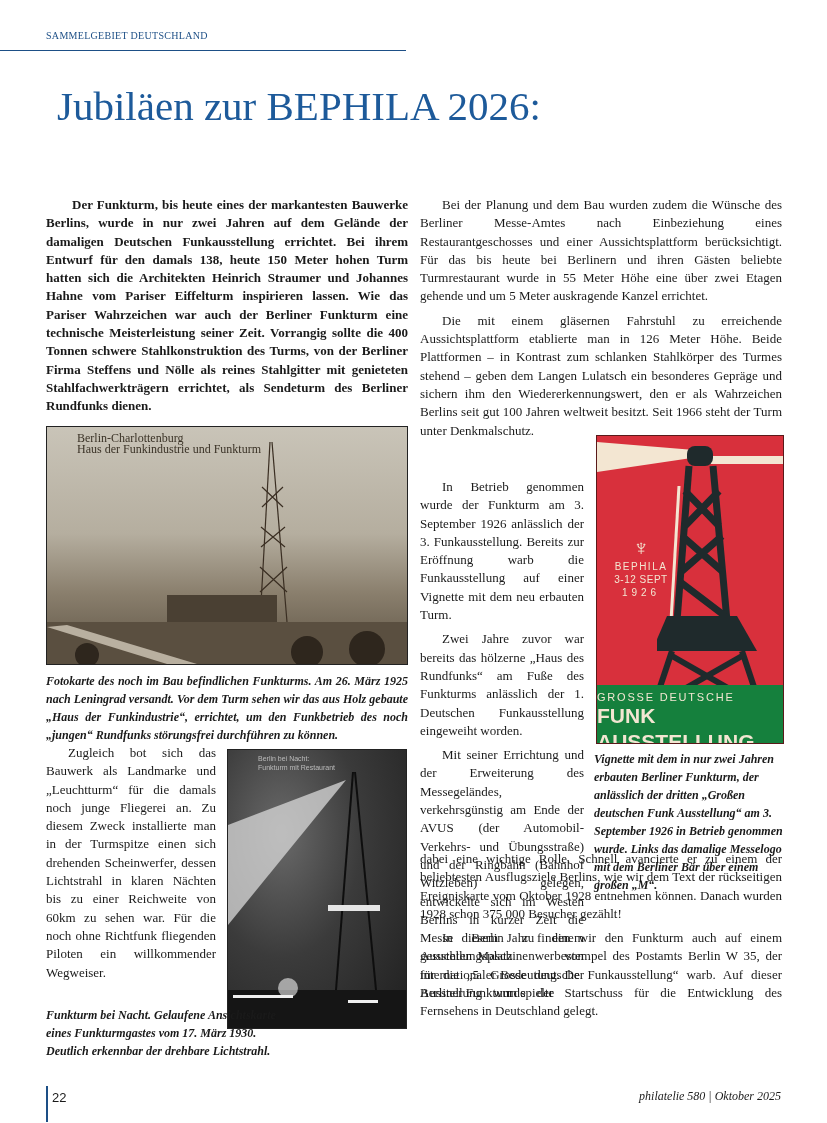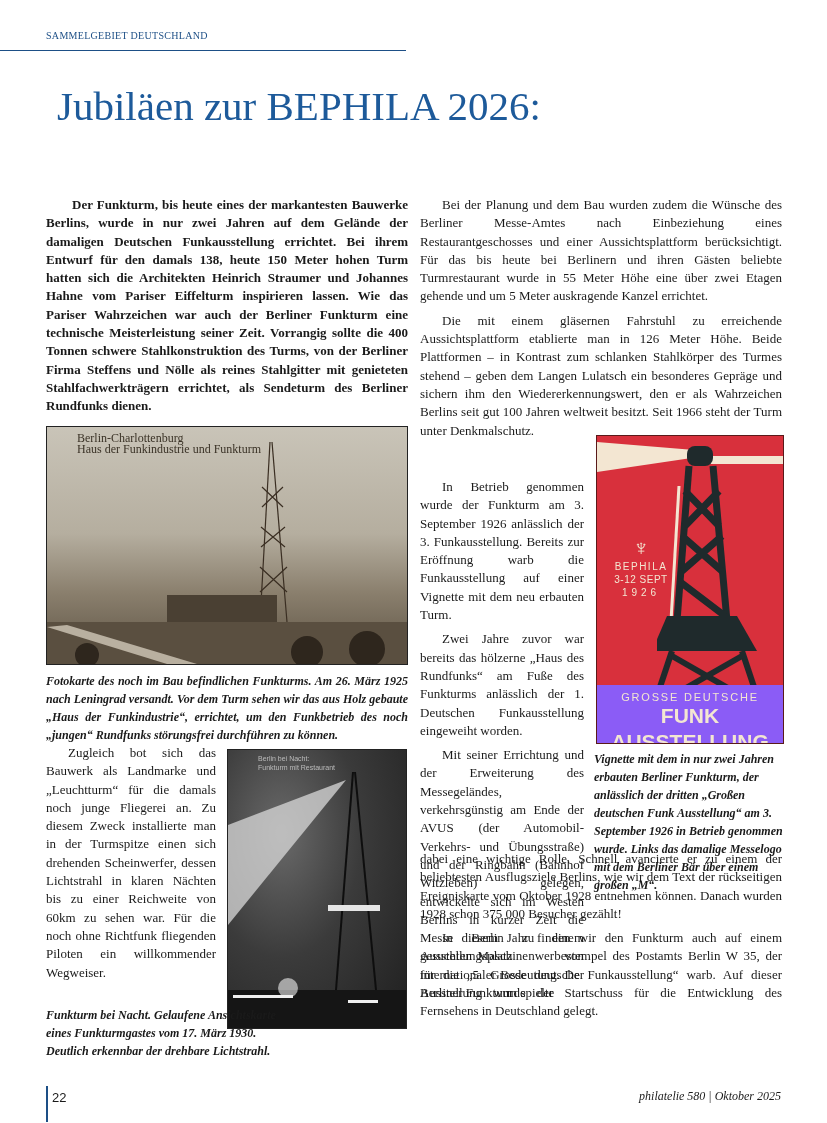--- a/index.html
+++ b/index.html
@@ -33,22 +33,22 @@
   .left-body { left: 46px; top: 744px; width: 170px; font-family: "Liberation Serif", serif; font-size: 13px; }
   .mid-body { left: 420px; top: 432px; width: 164px; font-family: "Liberation Serif", serif; font-size: 13px; margin-top: 46px; }
   .bottom-body { left: 420px; top: 850px; width: 362px; font-family: "Liberation Serif", serif; font-size: 13px; }
   .vignette { position: absolute; left: 596px; top: 435px; width: 186px; height: 307px; background: #d8303c; overflow: hidden; border: 1px solid #5a1a1a; }
   .vignette .beam { position: absolute; left: 0; top: 6px; width: 190px; height: 30px; background: #f3e6d2;
          clip-path: polygon(0 0, 48% 25%, 48% 55%, 0 100%); }
   .vignette .beam2 { position: absolute; left: 100px; top: 20px; width: 90px; height: 8px; background: #f3e6d2; }
   .vignette .tower { position: absolute; left: 60px; top: 10px; width: 110px; height: 250px; }
   .vignette .logo { position: absolute; left: 14px; top: 100px; width: 60px; color: #f3e6d2; text-align: center;
          font-family: "Liberation Sans", sans-serif; font-size: 10px; line-height: 13px; letter-spacing: 1.5px; }
-  .vignette .base { position: absolute; left: 0; bottom: 0; width: 100%; height: 58px; background: #8b5cf6; color: #f3e6d2;
-         text-align: center; font-family: "Liberation Sans", sans-serif; }
+  .vignette .base { position: absolute; left: 0; bottom: 0; width: 100%; height: 58px; background: #15803d; color: #f3e6d2;
+         font-family: "Liberation Sans", sans-serif; }
   .vignette .base .l1 { font-size: 11px; letter-spacing: 1.8px; padding-top: 6px; }
   .vignette .base .l2 { font-size: 21px; font-weight: bold; line-height: 26px; letter-spacing: 0px; }
   .footer-bar { position: absolute; left: 46px; top: 1086px; width: 2px; height: 36px; background: #1d4f86; }
   .page-number { position: absolute; left: 52px; top: 1090px; font-size: 13px; font-family: "Liberation Sans", sans-serif; color: #1a1a1a; }
   .footer-right { position: absolute; right: 46px; top: 1089px; font-size: 12px; font-style: italic;
          font-family: "Liberation Serif", serif; color: #1a1a1a; }
 </style>
 </head>
 <body>
 

